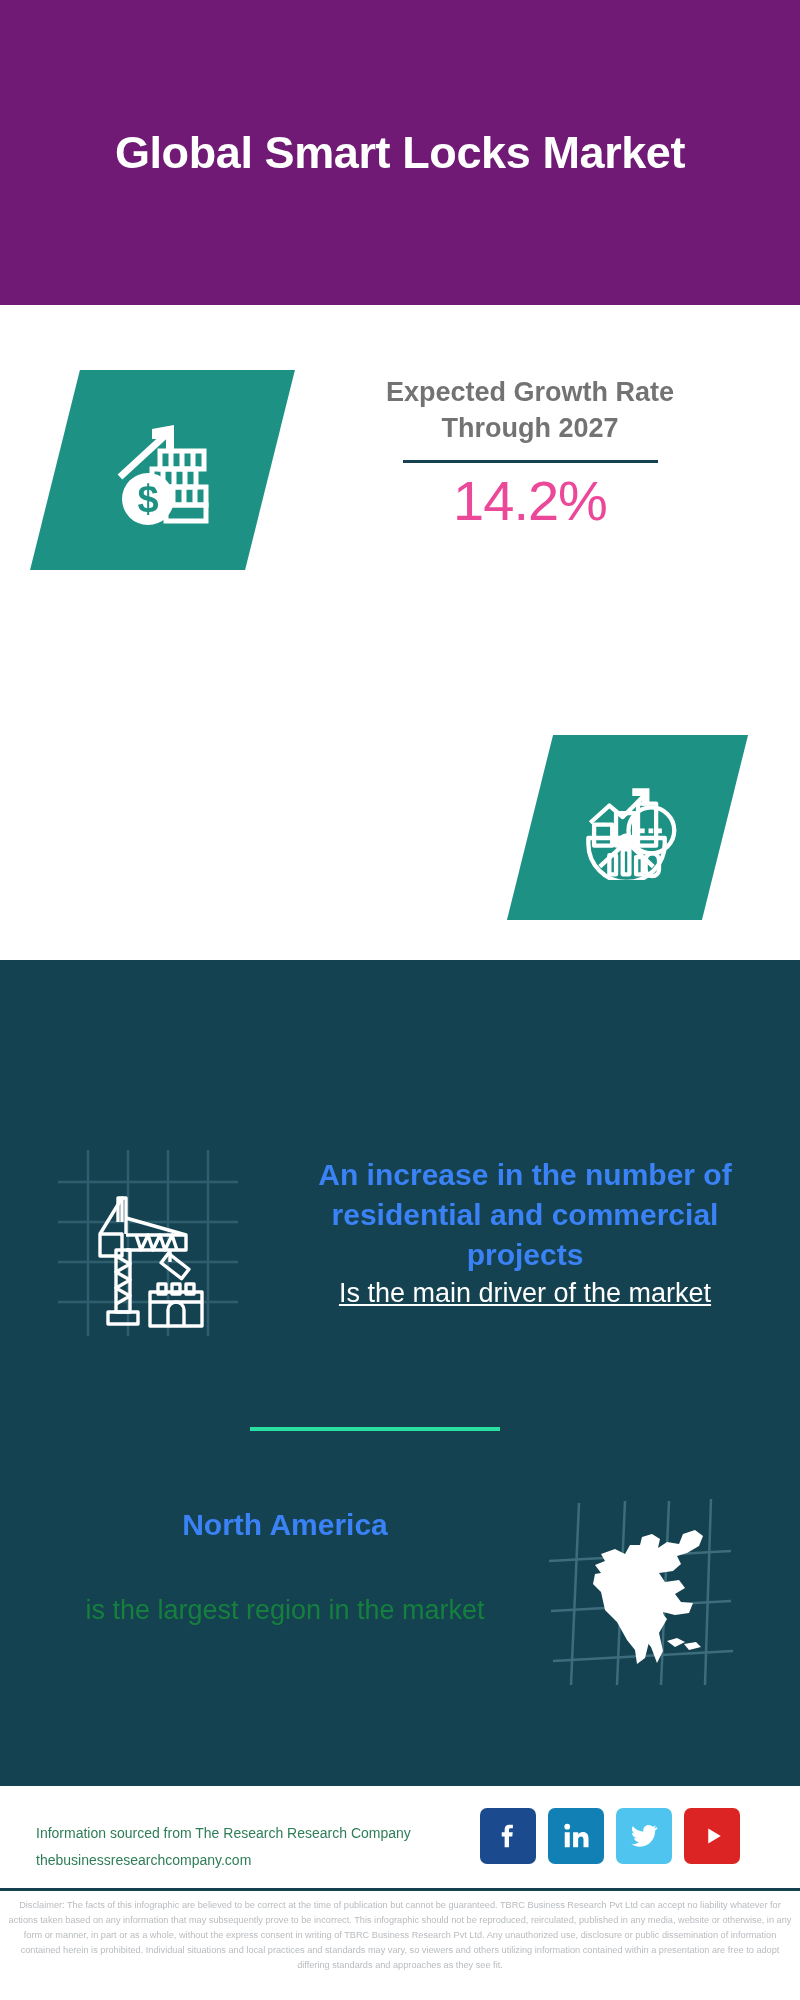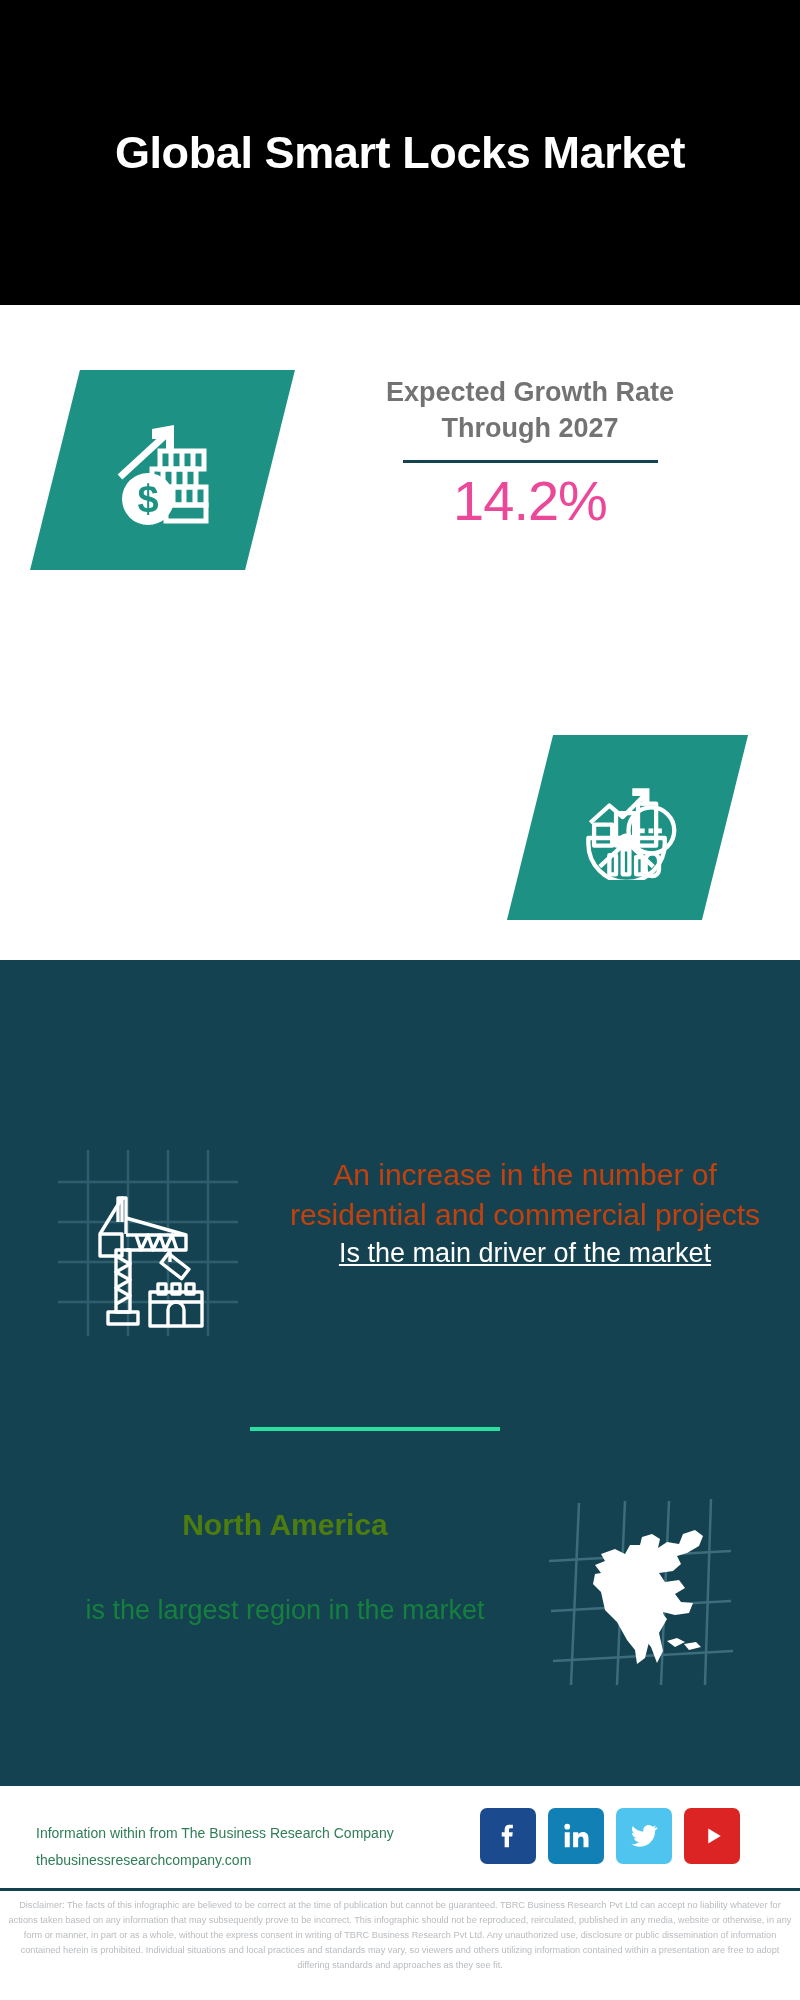--- a/index.html
+++ b/index.html
@@ -7,21 +7,21 @@
   body {
     font-family: "Liberation Sans", sans-serif;
     background:#ffffff;
     overflow:hidden;
   }
   .page { position:relative; width:800px; height:2000px; background:#ffffff; }
 
   
   .header {
     position:absolute; left:0; top:0; width:800px; height:305px;
-    background:#000000;
+    background:#701a75;
     display:flex; align-items:center; justify-content:center;
   }
   .header-title {
     color:#ffffff; font-size:45px; font-weight:bold; line-height:1.28;
     text-align:center; letter-spacing:-0.4px; width:620px;
   }
 
   
   .white-block { position:absolute; left:0; top:305px; width:800px; height:655px; background:#ffffff; }
 
@@ -48,29 +48,29 @@
   .dark-block {
     position:absolute; left:0; top:960px; width:800px; height:800px;
     background:#154250;
   }
   .skyline { position:absolute; left:0; top:960px; width:800px; height:190px; }
   .skyline svg { display:block; width:800px; height:190px; }
   .icon-tile { position:absolute; left:40px; top:1140px; width:215px; height:205px; }
   .icon-tile svg { display:block; }
 
   .driver-text { position:absolute; left:275px; top:1155px; width:500px; text-align:center; }
-  .accent-line { color:#c2410c; font-size:30px; font-weight:normal; line-height:1.33; }
+  .accent-line { color:#3b82f6; font-size:30px; font-weight:bold; line-height:1.33; }
   .plain-line { color:#ffffff; font-size:27px; font-weight:normal; line-height:1.35;text-decoration:underline; }
 
   .green-divider {
     position:absolute; left:250px; top:1427px; width:250px; height:4px; background:#2ae0a0;
   }
 
   .region-text { position:absolute; left:55px; top:1505px; width:460px; text-align:center; }
-  .region-accent { color:#4d7c0f; font-size:30px; font-weight:bold; line-height:1.35; }
+  .region-accent { color:#3b82f6; font-size:30px; font-weight:bold; line-height:1.35; }
   .region-plain { color:#15803d; font-size:27px; line-height:1.38;margin-top:46px; }
 
   .map-tile { position:absolute; left:545px; top:1495px; width:190px; height:195px; }
 
   
   .footer-bar { position:absolute; left:0; top:1760px; width:800px; height:26px; background:#154250; }
   .footer { position:absolute; left:0; top:1786px; width:800px; height:104px; background:#ffffff; }
   .footer-src { position:absolute; left:36px; top:1820px; width:460px; }
   .footer-src div { color:#2e7d58; font-size:14px; line-height:1.9; }
   .socials { position:absolute; left:480px; top:1808px; display:flex; gap:12px; }
@@ -220,21 +220,21 @@
         <line x1="166" y1="4" x2="160" y2="190"></line>
       </g>
       <path fill="#ffffff" d="M56 78 l-6 -8 l10 -4 l-4 -7 l14 -5 l10 5 l5 -9 l10 0 l2 -8 l10 -3 l8 5 l-2 9 l9 -6 l12 2 l4 -10 l12 -4 l8 6 l-4 10 l-12 7 l-10 3 l4 8 l-8 7 l-14 2 l6 9 l14 -2 l6 8 l-10 6 l6 8 l12 1 l-4 10 l-14 2 l-12 -3 l2 10 l-8 6 l-8 14 l-4 16 l-8 6 l-2 -14 l-8 -10 l-10 -18 l-12 -12 l-4 -18 l-8 -8 l2 -10 z M122 146 l10 -3 l8 4 l-10 5 z M139 149 l12 -2 l5 5 l-12 3 z"></path>
       <path fill="#ffffff" d="M96 104 l-6 16 l6 20 l10 12 l6 16 l6 -12 l-4 -18 l8 -14 l-10 -12 l-16 -8 z"></path>
     </svg>
   </div>
 
   <div class="footer-bar"></div>
   <div class="footer"></div>
   <div class="footer-src">
-    <div>Information within from The Business Research Company</div>
+    <div>Information sourced from The Research Research Company</div>
     <div>thebusinessresearchcompany.com</div>
   </div>
   <div class="socials">
     <a class="social s-fb">
       <svg width="30" height="30" viewBox="0 0 24 24" fill="#ffffff">
           <path d="M15.5 3h-2.7C10.7 3 9.3 4.5 9.3 6.7V9H7v3.3h2.3V21h3.5v-8.7h2.6l.4-3.3h-3V7c0-.8.3-1.3 1.3-1.3h1.8V3z"></path>
         </svg>
     </a>
     <a class="social s-li">
       <svg width="30" height="30" viewBox="0 0 24 24" fill="#ffffff">

